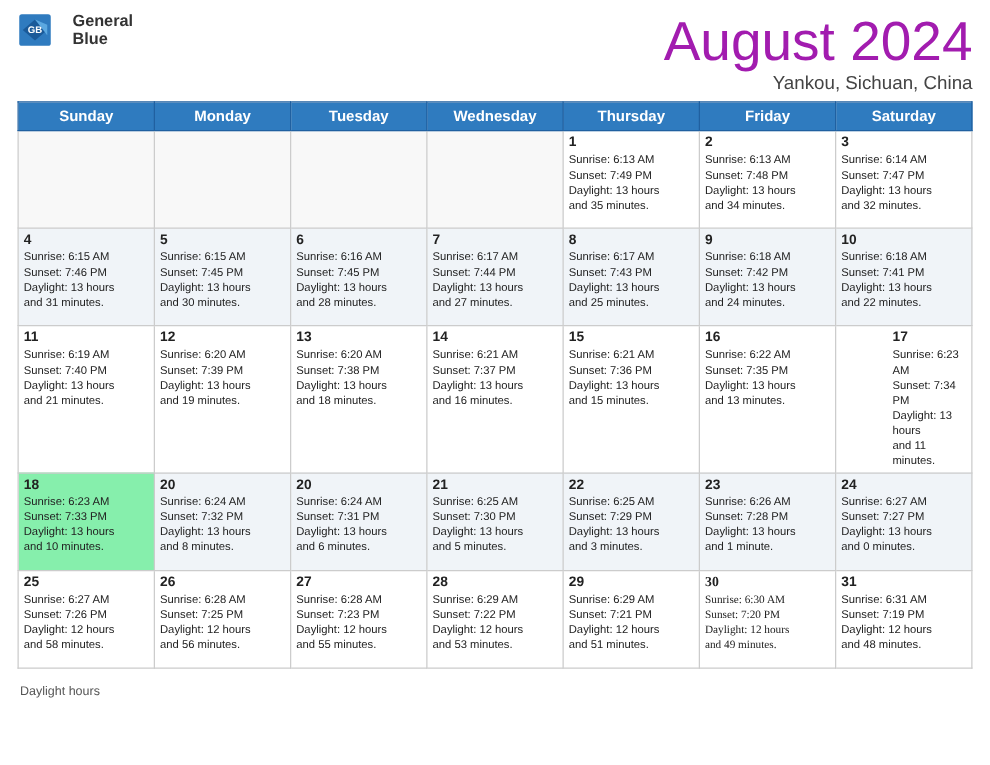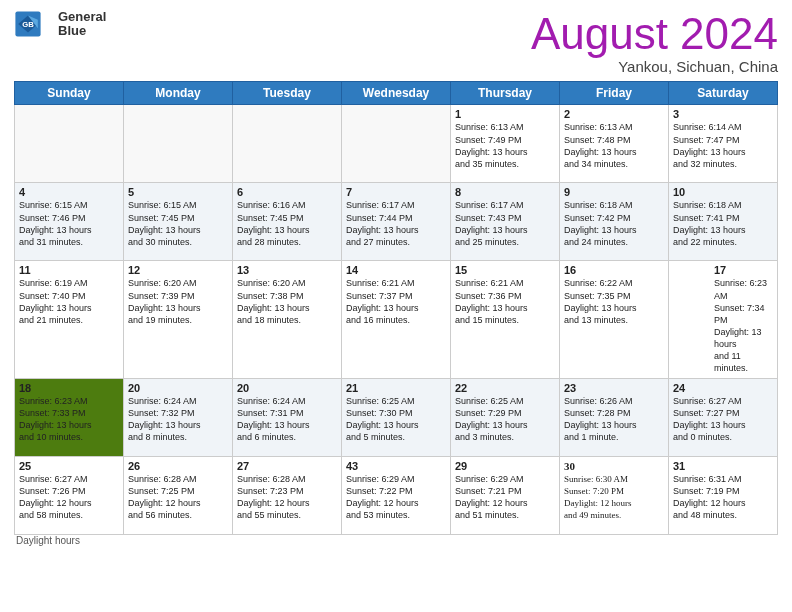--- a/index.html
+++ b/index.html
@@ -93,21 +93,21 @@
       font-size: 9px;
       line-height: 1.35;
       color: #222;
     }
     .empty-cell {
       background: #f8f8f8 !important;
     }
     .footer-note {
       font-size: 10px;
       color: #555;
-      margin-top: 0;
+      margin-top: 13px;
       text-align: left;
       padding-left: 2px;
     }
   </style>
 </head>
 <body>
 
 <div class="container">
   <div class="header-row">
     <div class="logo">
@@ -264,21 +264,21 @@
           </td>
           <td style="background: rgb(255, 255, 255); padding-left: 45px;">
             <span class="day-num">17</span>
             <div class="day-info" style="white-space: pre-line;">Sunrise: 6:23 AM
 Sunset: 7:34 PM
 Daylight: 13 hours
 and 11 minutes.</div>
           </td>
         </tr>
         <tr>
-          <td style="background: #4d7c0f;">
+          <td style="background: #86efac;">
             <span class="day-num">18</span>
             <div class="day-info" style="white-space: pre-line;">Sunrise: 6:23 AM
 Sunset: 7:33 PM
 Daylight: 13 hours
 and 10 minutes.</div>
           </td>
           <td style="background: rgb(240, 244, 248);">
             <span class="day-num">20</span>
             <div class="day-info" style="white-space: pre-line;">Sunrise: 6:24 AM
 Sunset: 7:32 PM
@@ -337,21 +337,21 @@
 and 56 minutes.</div>
           </td>
           <td style="background: rgb(255, 255, 255);">
             <span class="day-num">27</span>
             <div class="day-info" style="white-space: pre-line;">Sunrise: 6:28 AM
 Sunset: 7:23 PM
 Daylight: 12 hours
 and 55 minutes.</div>
           </td>
           <td style="background: rgb(255, 255, 255);">
-            <span class="day-num">43</span>
+            <span class="day-num">28</span>
             <div class="day-info" style="white-space: pre-line;">Sunrise: 6:29 AM
 Sunset: 7:22 PM
 Daylight: 12 hours
 and 53 minutes.</div>
           </td>
           <td style="background: rgb(255, 255, 255);">
             <span class="day-num">29</span>
             <div class="day-info" style="white-space: pre-line;">Sunrise: 6:29 AM
 Sunset: 7:21 PM
 Daylight: 12 hours

